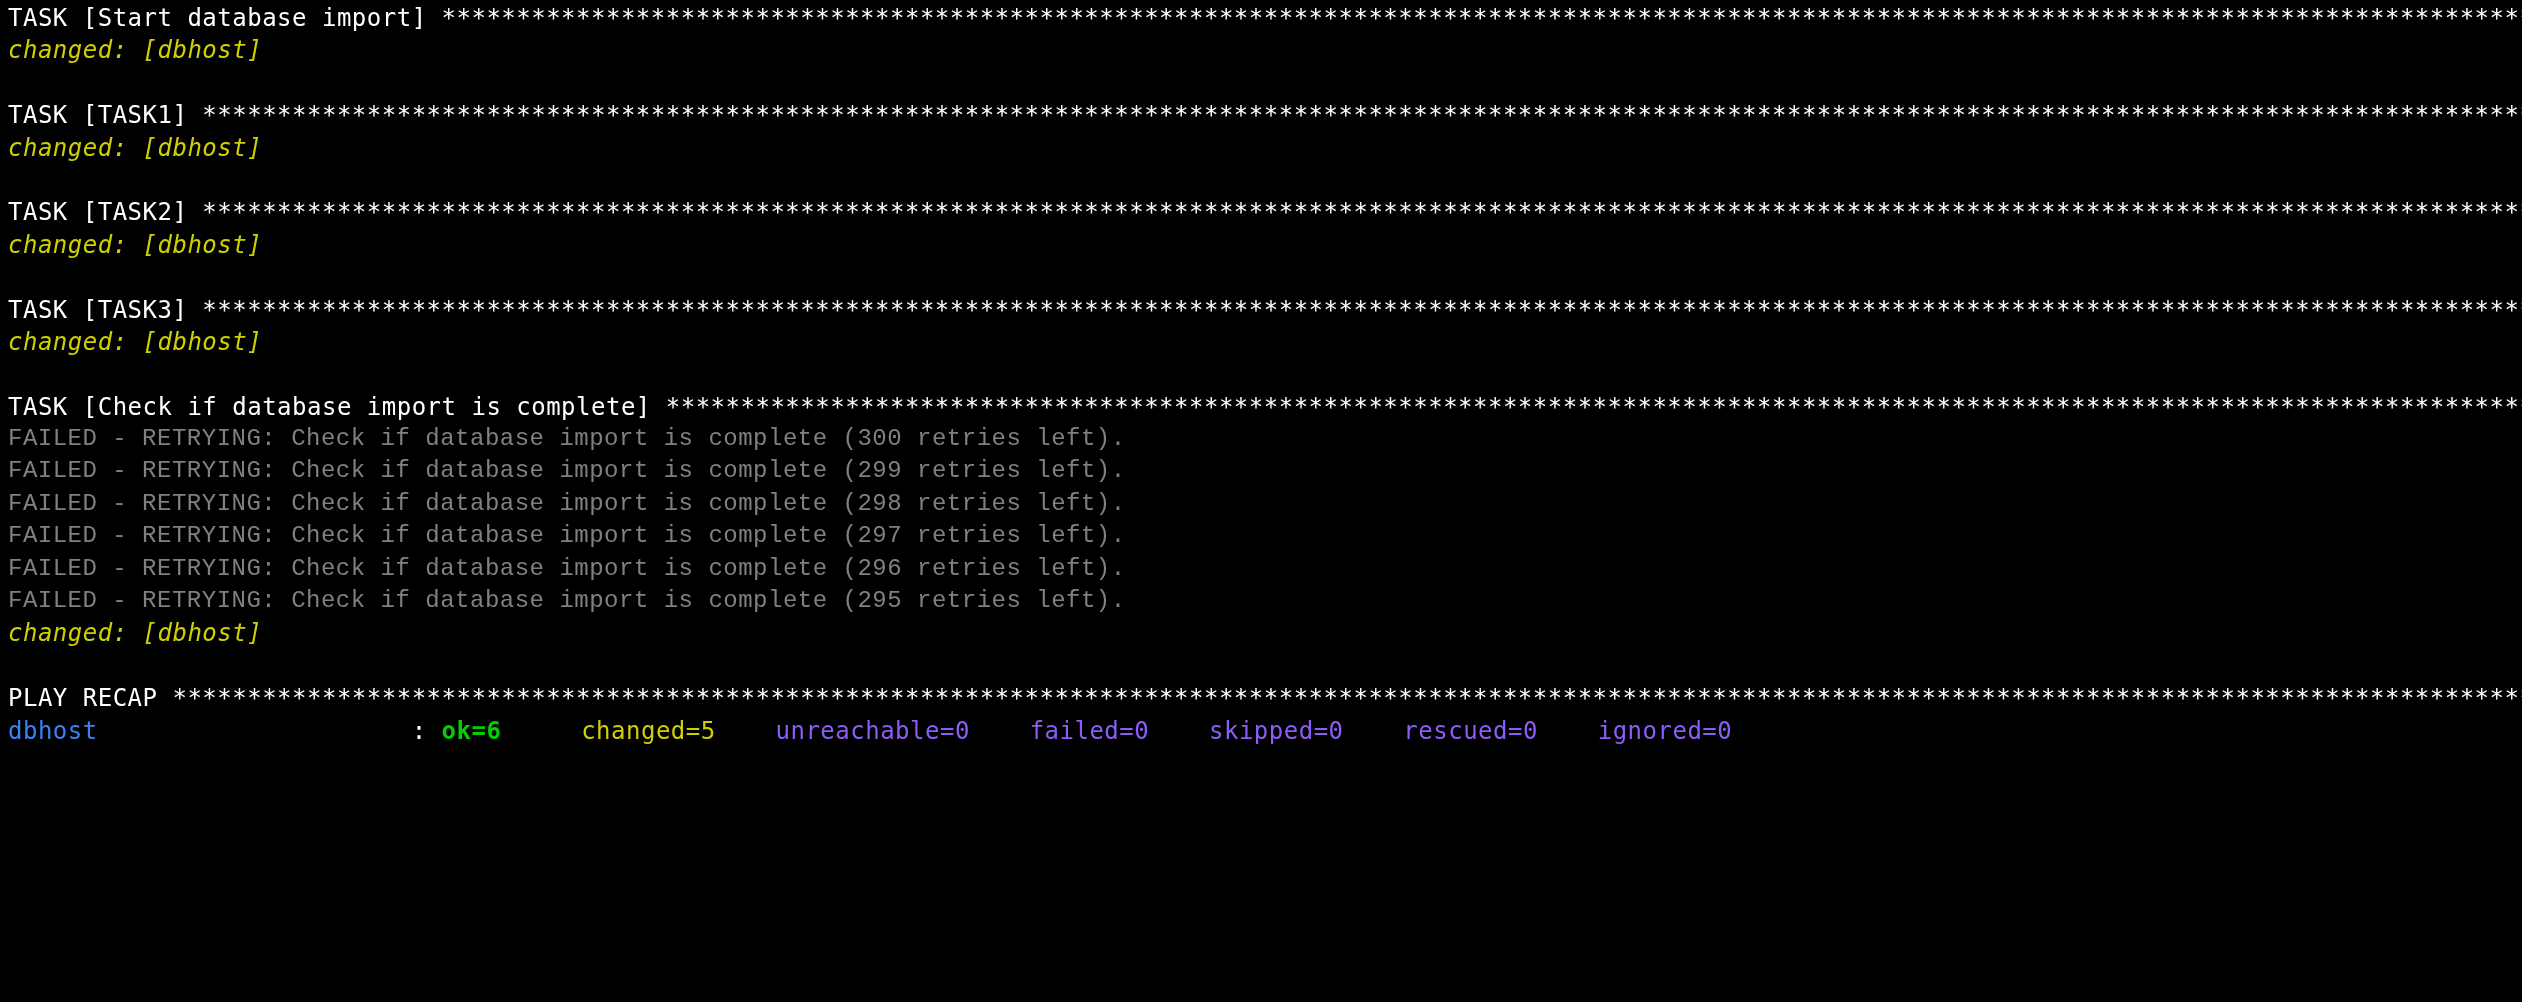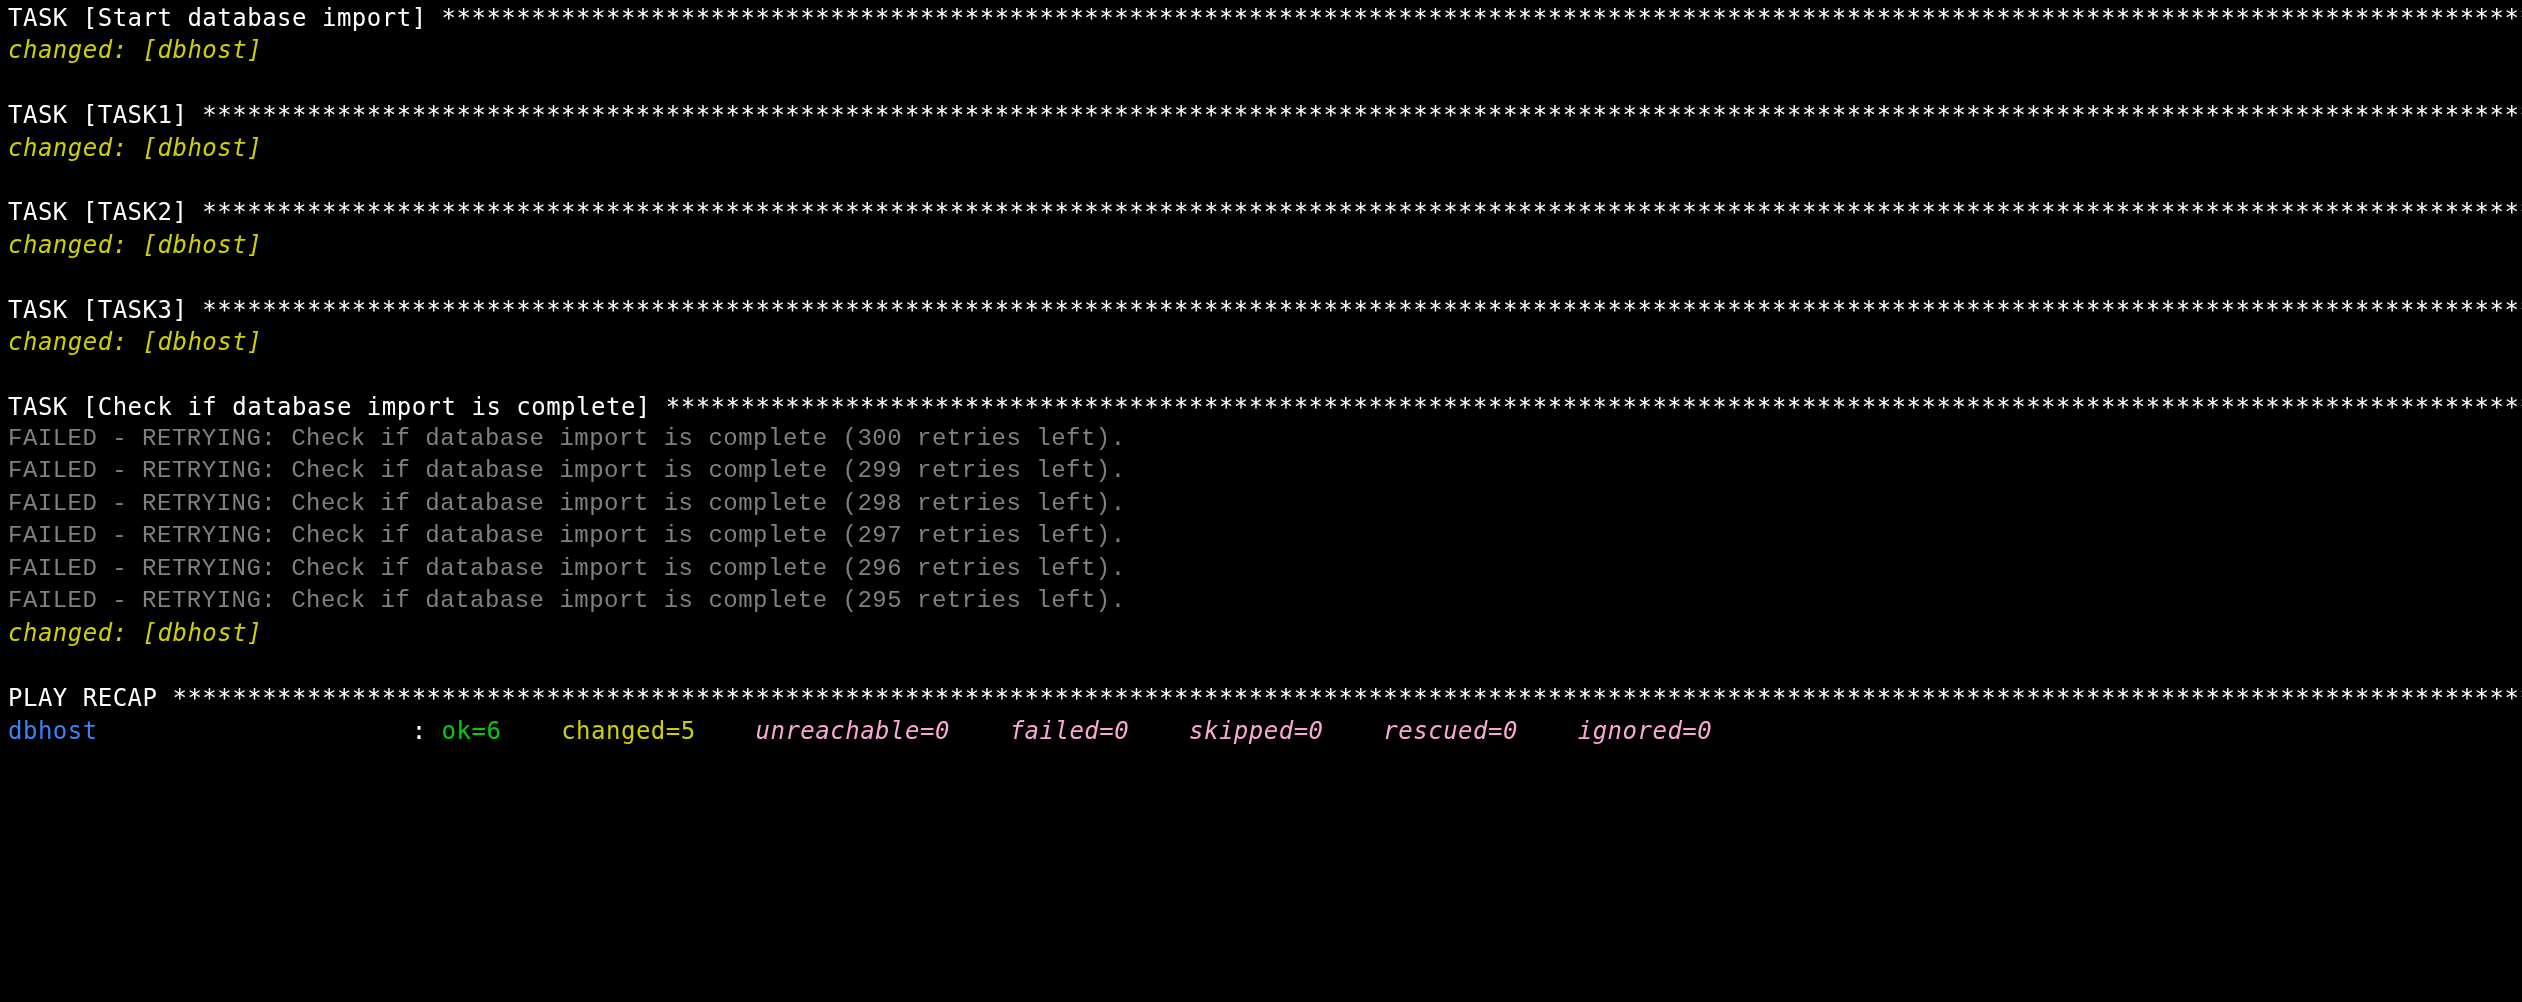--- a/index.html
+++ b/index.html
@@ -33,25 +33,26 @@
     font-family: Liberation Mono, monospace;
   }
   .blank {
     height: 1.35em;
   }
   .recap-host {
     color: #3b82f6;
   }
   .recap-ok {
     color: #00d000;
+    font-weight: bold;
   }
   .recap-changed {
     color: #d0d000;
+    margin-left: 20px;
   }
   .recap-neutral {
-    color: #f9a8d4;
-    font-style: italic;
+    color: #8b5cf6;
   }
 </style>
 </head>
 <body>
 
 <div id="terminal"><div class="line headline">TASK [Start database import] ******************************************************************************************************************************************************</div><div class="line changed">changed: [dbhost]</div><div class="blank"></div><div class="line headline">TASK [TASK1] **********************************************************************************************************************************************************************</div><div class="line changed">changed: [dbhost]</div><div class="blank"></div><div class="line headline">TASK [TASK2] **********************************************************************************************************************************************************************</div><div class="line changed">changed: [dbhost]</div><div class="blank"></div><div class="line headline">TASK [TASK3] **********************************************************************************************************************************************************************</div><div class="line changed">changed: [dbhost]</div><div class="blank"></div><div class="line headline">TASK [Check if database import is complete] ***************************************************************************************************************************************</div><div class="line retry">FAILED - RETRYING: Check if database import is complete (300 retries left).</div><div class="line retry">FAILED - RETRYING: Check if database import is complete (299 retries left).</div><div class="line retry">FAILED - RETRYING: Check if database import is complete (298 retries left).</div><div class="line retry">FAILED - RETRYING: Check if database import is complete (297 retries left).</div><div class="line retry">FAILED - RETRYING: Check if database import is complete (296 retries left).</div><div class="line retry">FAILED - RETRYING: Check if database import is complete (295 retries left).</div><div class="line changed">changed: [dbhost]</div><div class="blank"></div><div class="line headline">PLAY RECAP ************************************************************************************************************************************************************************</div><div class="line"><span class="recap-host">dbhost                     </span><span class="headline">: </span><span class="recap-ok">ok=6    </span><span class="recap-changed">changed=5    </span><span class="recap-neutral">unreachable=0    </span><span class="recap-neutral">failed=0    </span><span class="recap-neutral">skipped=0    </span><span class="recap-neutral">rescued=0    </span><span class="recap-neutral">ignored=0</span></div></div>
 
 </body></html>

